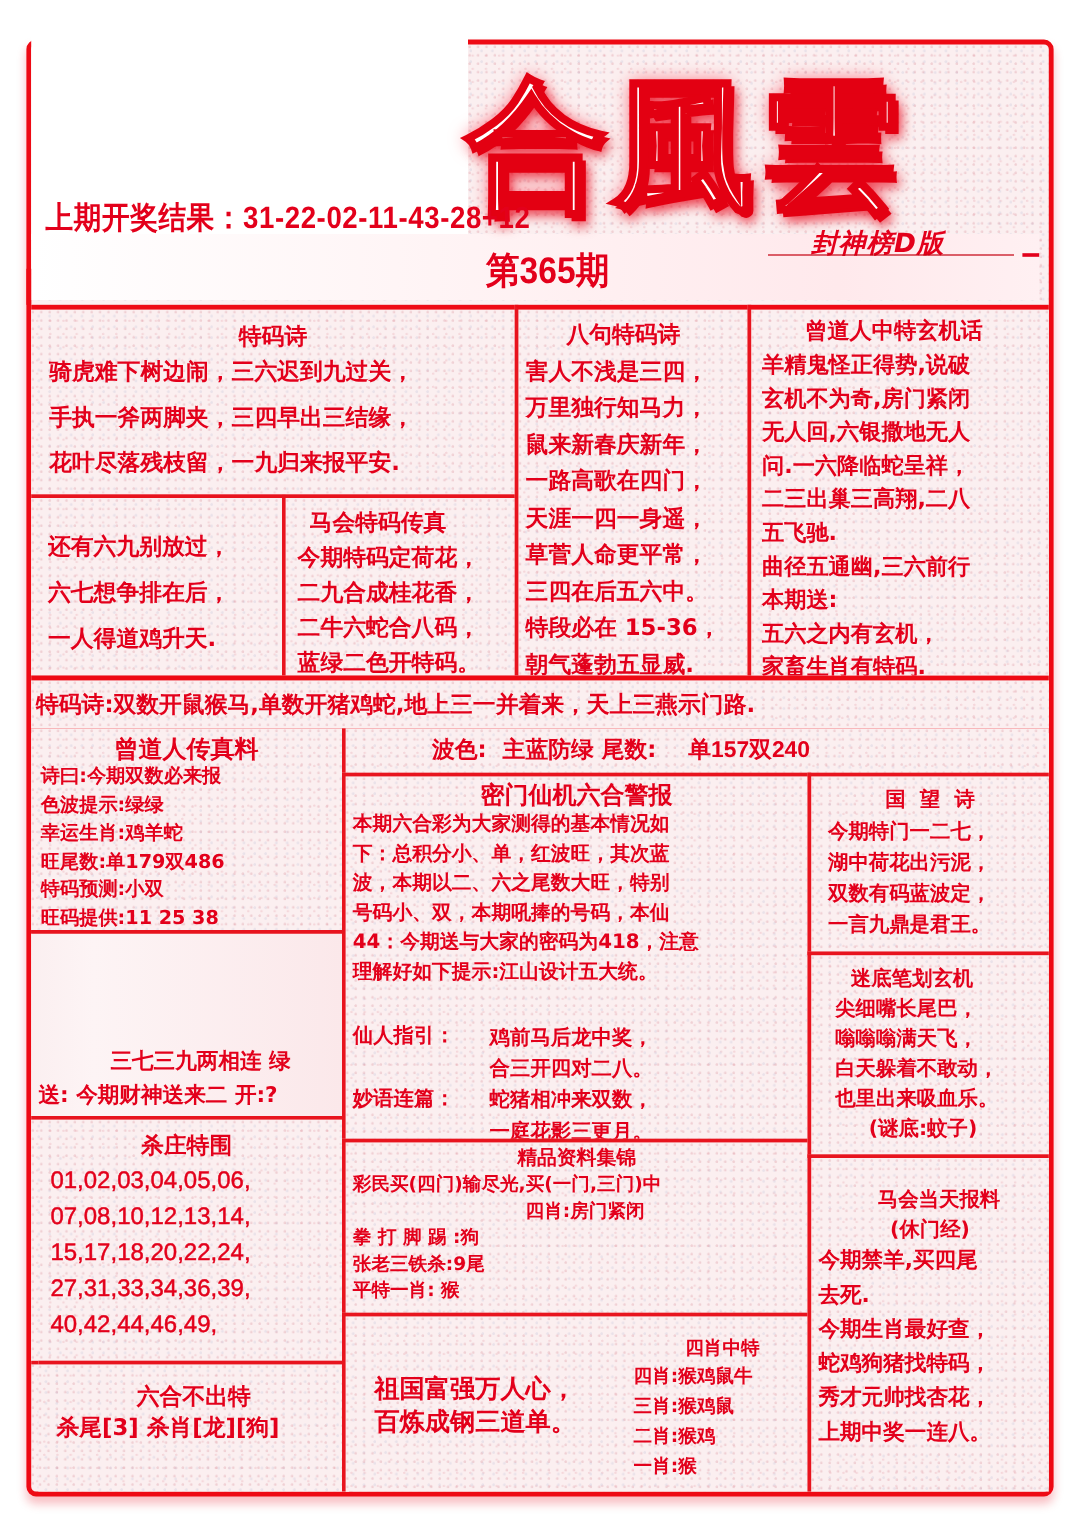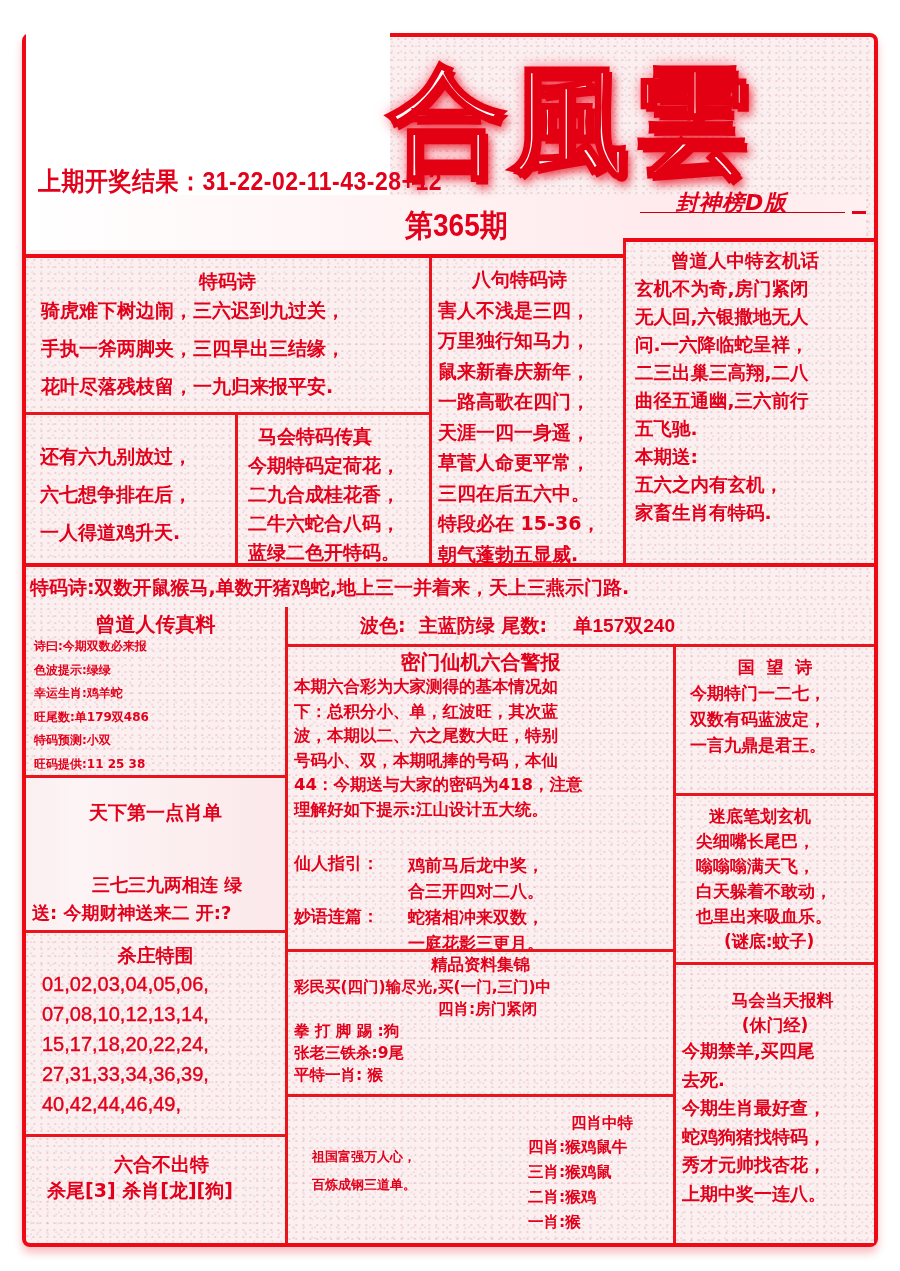--- a/index.html
+++ b/index.html
@@ -125,53 +125,53 @@
     <span class="line">鼠来新春庆新年，</span>
     <span class="line">一路高歌在四门，</span>
     <span class="line">天涯一四一身遥，</span>
     <span class="line">草菅人命更平常，</span>
     <span class="line">三四在后五六中。</span>
     <span class="line">特段必在 15-36，</span>
     <span class="line">朝气蓬勃五显威.</span>
   </div>
 </div>
 
-<div class="box speckle" style="left:623px;top:238px;width:251px;height:398px;border-top:4px solid #ee0a14;border-right:none;">
+<div class="box speckle" style="left:623px;top:254px;width:251px;height:398px;border-top:4px solid #ee0a14;border-right:none;">
   <div class="txt" style="padding-left:9px;padding-top:5px;line-height:28px;font-size:18.5px;">
     <span class="line" style="padding-left:36px;">曾道人中特玄机话</span>
+    <span class="line">羊精鬼怪正得势,说破</span>
     <span class="line">玄机不为奇,房门紧闭</span>
     <span class="line">无人回,六银撒地无人</span>
     <span class="line">问.一六降临蛇呈祥，</span>
     <span class="line">二三出巢三高翔,二八</span>
+    <span class="line">五飞驰.</span>
     <span class="line">曲径五通幽,三六前行</span>
-    <span class="line">五飞驰.</span>
     <span class="line">本期送:</span>
     <span class="line">五六之内有玄机，</span>
     <span class="line">家畜生肖有特码.</span>
   </div>
 </div>
 
 <div class="box speckle" style="left:26px;top:563px;width:848px;height:48px;border-left:none;border-right:none;border-top:4px solid #ee0a14;border-bottom:4px solid #ee0a14;">
   <div class="txt" style="padding-left:4px;line-height:40px;font-size:19px;">特码诗:双数开鼠猴马,单数开猪鸡蛇,地上三一并着来，天上三燕示门路.</div>
 </div>
 
 <div class="box speckle" style="left:26px;top:607px;width:262px;height:171px;border-left:none;border-top:none;">
   <div class="ttl" style="line-height:34px;font-size:20px;">曾道人传真料</div>
-  <div class="txt" style="padding-left:8px;line-height:23.5px;font-size:12px;margin-top:-6px;">
+  <div class="txt" style="padding-left:8px;line-height:23.5px;font-size:16px;margin-top:-6px;">
     <span class="line">诗曰:今期双数必来报</span>
     <span class="line">色波提示:绿绿</span>
     <span class="line">幸运生肖:鸡羊蛇</span>
     <span class="line">旺尾数:单179双486</span>
     <span class="line">特码预测:小双</span>
     <span class="line">旺码提供:11 25 38</span>
   </div>
 </div>
 
 <div class="box" style="left:26px;top:775px;width:262px;height:158px;border-left:none;background:linear-gradient(90deg,#fbeff0 0%,#fdf4f5 20%,#fbe8ea 100%);">
-  <div class="ttl" style="margin-top:20px;line-height:28px;">天下第一点肖单</div>
   <div class="txt" style="position:absolute;left:66px;top:93px;line-height:28px;font-size:18px;">三七三九两相连 绿</div>
   <div class="txt" style="position:absolute;left:6px;top:121px;line-height:28px;font-size:18px;">送: 今期财神送来二 开:?</div>
 </div>
 
 <div class="box speckle" style="left:26px;top:930px;width:262px;height:207px;border-left:none;">
   <div class="ttl" style="margin-top:8px;line-height:28px;">杀庄特围</div>
   <div class="txt num" style="padding-left:16px;line-height:30px;font-size:20px;font-weight:normal;-webkit-text-stroke:0.4px #e3001b;">
     <span class="line">01,02,03,04,05,06,</span>
     <span class="line">07,08,10,12,13,14,</span>
     <span class="line">15,17,18,20,22,24,</span>
@@ -218,37 +218,38 @@
   <div class="txt" style="padding-left:6px;line-height:22px;font-size:15.5px;">彩民买(四门)输尽光,买(一门,三门)中</div>
   <div class="txt" style="padding-left:150px;line-height:22px;font-size:15.5px;">四肖:房门紧闭</div>
   <div class="txt" style="padding-left:6px;line-height:22px;font-size:15.5px;">
     <span class="line">拳 打 脚 踢 :狗</span>
     <span class="line">张老三铁杀:9尾</span>
     <span class="line">平特一肖: 猴</span>
   </div>
 </div>
 
 <div class="box speckle" style="left:285px;top:1094px;width:391px;height:149px;border-bottom:none;">
-  <div class="txt" style="position:absolute;left:24px;top:46px;line-height:28px;font-size:13px;">
+  <div class="txt" style="position:absolute;left:24px;top:46px;line-height:28px;font-size:21px;">
     <span class="line">祖国富强万人心，</span>
     <span class="line">百炼成钢三道单。</span>
   </div>
   <div class="txt" style="position:absolute;left:283px;top:14px;line-height:24px;font-size:15.5px;">四肖中特</div>
   <div class="txt" style="position:absolute;left:240px;top:38px;line-height:25px;font-size:15.5px;">
     <span class="line">四肖:猴鸡鼠牛</span>
     <span class="line">三肖:猴鸡鼠</span>
     <span class="line">二肖:猴鸡</span>
     <span class="line">一肖:猴</span>
   </div>
 </div>
 
 <div class="box speckle" style="left:673px;top:644px;width:201px;height:152px;border-right:none;">
   <div class="ttl" style="margin-top:7px;line-height:26px;font-size:17px;white-space:pre;">国  望  诗</div>
   <div class="txt" style="padding-left:14px;line-height:26px;font-size:17px;">
     <span class="line">今期特门一二七，</span>
+    <span class="line">湖中荷花出污泥，</span>
     <span class="line">双数有码蓝波定，</span>
     <span class="line">一言九鼎是君王。</span>
   </div>
 </div>
 
 <div class="box speckle" style="left:673px;top:793px;width:201px;height:172px;border-right:none;">
   <div class="txt" style="padding-left:33px;padding-top:8px;line-height:25px;font-size:17px;">迷底笔划玄机</div>
   <div class="txt" style="padding-left:20px;line-height:25px;font-size:17px;">
     <span class="line">尖细嘴长尾巴，</span>
     <span class="line">嗡嗡嗡满天飞，</span>

